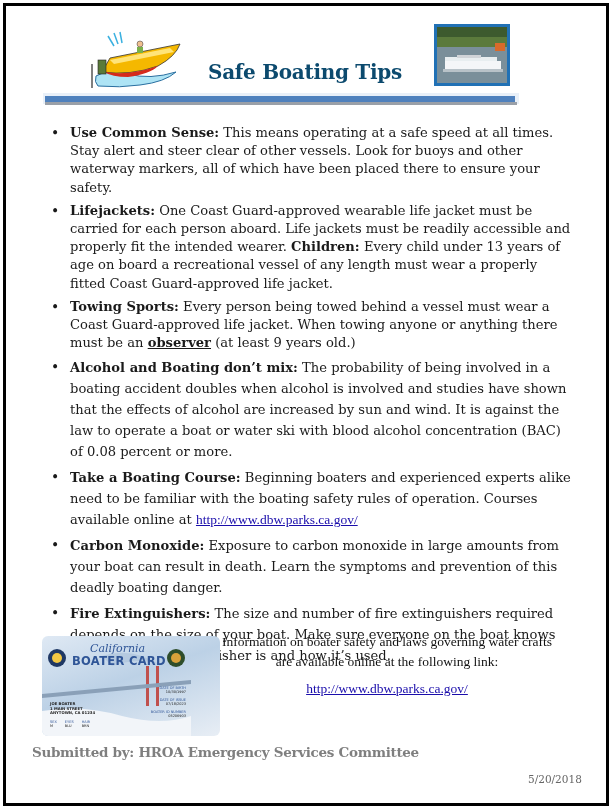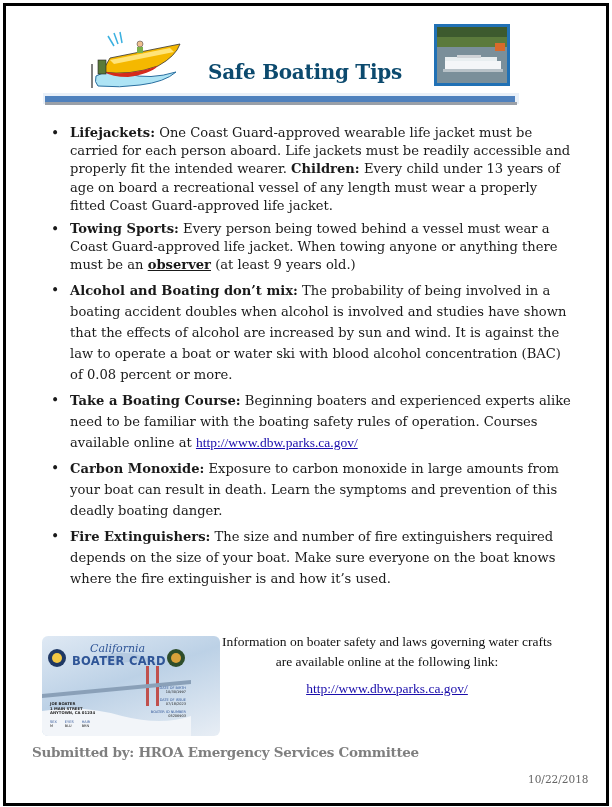--- a/index.html
+++ b/index.html
@@ -71,20 +71,23 @@
   </svg>
 </div>
 
 <div class="rule">
   <div class="bar"></div>
   <div class="shadow"></div>
 </div>
 
 <ul class="tips">
   <li>
+    <span class="b">Use Common Sense:</span><span> This means operating at a safe speed at all times. Stay alert and steer clear of other vessels. Look for buoys and other waterway markers, all of which have been placed there to ensure your safety.</span>
+  </li>
+  <li>
     <span class="b">Lifejackets:</span><span> One Coast Guard-approved wearable life jacket must be carried for each person aboard. Life jackets must be readily accessible and properly fit the intended wearer. </span><span class="b">Children:</span><span> Every child under 13 years of age on board a recreational vessel of any length must wear a properly fitted Coast Guard-approved life jacket.</span>
   </li>
   <li>
     <span class="b">Towing Sports:</span><span> Every person being towed behind a vessel must wear a Coast Guard-approved life jacket. When towing anyone or anything there must be an </span><span class="u">observer</span><span> (at least 9 years old.)</span>
   </li>
   <li class="wide">
     <span class="b">Alcohol and Boating don’t mix:</span><span>  The probability of being involved in a boating accident doubles when alcohol is involved and studies have shown that the effects of alcohol are increased by sun and wind. It is against the law to operate a boat or water ski with blood alcohol concentration (BAC) of 0.08 percent or more.</span>
   </li>
   <li class="wide">
     <span class="b">Take a Boating Course:</span><span>  Beginning boaters and experienced experts alike need to be familiar with the boating safety rules of operation. Courses available online at  </span><a class="link" href="#">http://www.dbw.parks.ca.gov/</a>
@@ -139,13 +142,13 @@
       </div>
   </div>
 </div>
 
 <div class="notice">
   <div class="info">Information on boater safety and laws governing water crafts are available online at the following link:</div>
   <div class="url"><a class="link" href="#">http://www.dbw.parks.ca.gov/</a></div>
 </div>
 
 <div class="submitted">Submitted by: HROA Emergency Services Committee</div>
-<div class="date">10/22/2018</div>
+<div class="date">5/20/2018</div>
 
 </body></html>

